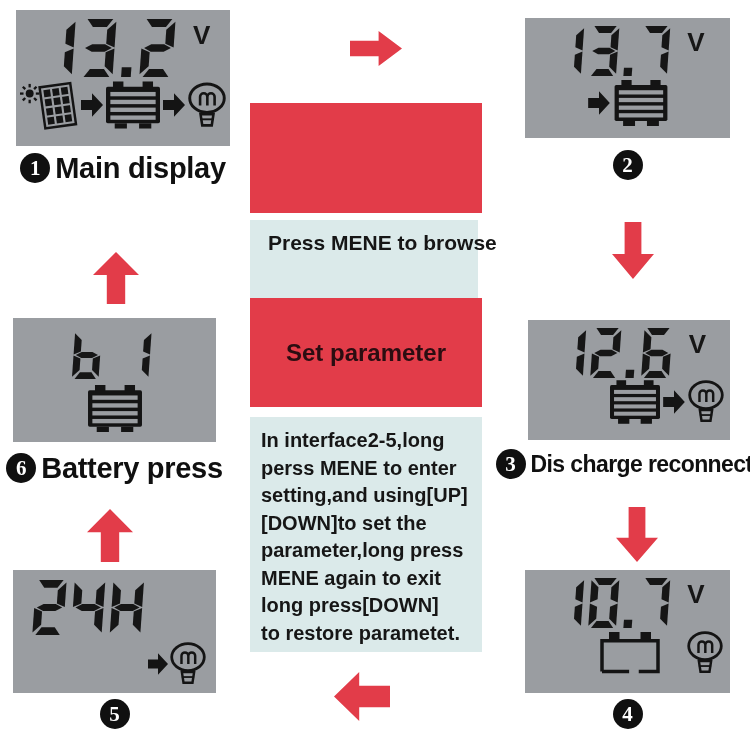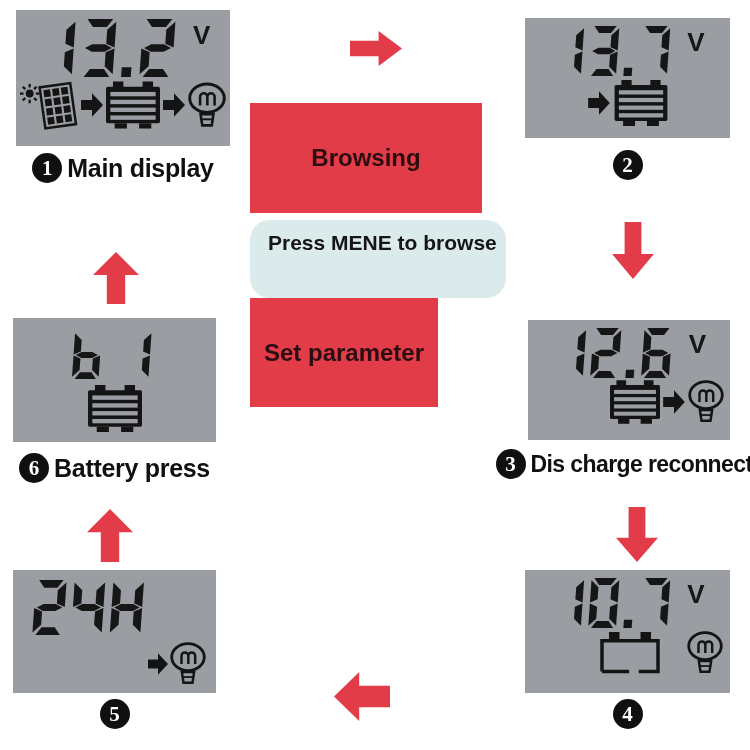--- a/index.html
+++ b/index.html
@@ -13,21 +13,21 @@
   .lcd-top{display:flex;justify-content:center;align-items:flex-start;}
   .lcd-digits{display:flex;}
   .lcd-unit{font-weight:bold;color:#161616;font-size:26px;line-height:1;margin-left:8px;margin-top:3px;}
   .icon-row{display:flex;align-items:center;}
   .h58{height:58px;} .h55{height:55px;} .h50{height:50px;} .h48{height:48px;}
   
   .label-row{
     position:absolute;display:flex;align-items:center;justify-content:center;gap:5px;
     font-weight:bold;color:#101010;white-space:nowrap;
   }
-  .label-text{font-size:25px;letter-spacing:-0.3px;}
+  .label-text{font-size:29px;letter-spacing:-0.3px;}
   .label-row.tight .label-text{font-size:23px;letter-spacing:-0.6px;}
   .num-circle{
     width:30px;height:30px;border-radius:50%;background:#101010;color:#ffffff;
     display:flex;align-items:center;justify-content:center;flex:0 0 auto;
     font-family:"Liberation Serif", serif;font-weight:bold;font-size:21px;line-height:1;
   }
   
   .arr{position:absolute;background:#e23c49;}
   .arr.right{clip-path:polygon(0 28%,55% 28%,55% 0,100% 50%,55% 100%,55% 72%,0 72%);}
   .arr.left{clip-path:polygon(100% 28%,45% 28%,45% 0,0 50%,45% 100%,45% 72%,100% 72%);}
@@ -202,31 +202,40 @@
       </svg>
     </div>
   </div>
   <div class="label-row" style="left:13px;top:696px;width:203px;height:36px;">
     <span class="num-circle">5</span>
   </div>
 
   <div class="arr right" style="left:350px;top:31px;width:52px;height:35px;"></div>
 
   <div class="red-box" style="left:250px;top:103px;width:232px;height:110px;gap:17px;">
-    <div class="box-line">Browsing</div>
-  </div>
-
-  <div class="blue-box" style="left:250px;top:220px;width:256px;height:78px;padding:5px 4px 0 10px;border-radius:20px;">
+  </div>
+
+  <div class="blue-box" style="left:250px;top:220px;width:228px;height:78px;padding:5px 4px 0 10px;">
     <div class="hint-line" style="padding-left:8px;">Press MENE to browse</div>
   </div>
 
-  <div class="red-box" style="left:250px;top:298px;width:188px;height:109px;">
+  <div class="red-box" style="left:250px;top:298px;width:232px;height:109px;">
     <div class="box-line">Set parameter</div>
   </div>
 
+  <div class="blue-box" style="left:250px;top:417px;width:232px;height:235px;padding:10px 0 0 11px;">
+    <div class="instr-line">In interface2-5,long</div>
+    <div class="instr-line">perss MENE to enter</div>
+    <div class="instr-line">setting,and using[UP]</div>
+    <div class="instr-line">[DOWN]to set the</div>
+    <div class="instr-line">parameter,long press</div>
+    <div class="instr-line">MENE again to exit</div>
+    <div class="instr-line">long press[DOWN]</div>
+    <div class="instr-line">to restore parametet.</div>
+  </div>
 
   <div class="arr left" style="left:334px;top:672px;width:56px;height:49px;"></div>
 
   <div class="lcd-panel" style="left:525px;top:18px;width:205px;height:120px;">
     <div class="lcd-top" style="margin-top:8px;">
       <div class="lcd-digits h50">
           <svg viewBox="0 0 139 54" style="height:100%;width:auto" preserveAspectRatio="xMidYMid meet">
             <g fill="#161616" transform="translate(3,0) skewX(-4)">
               <polygon points="34,2.5 34,26.5 26,23 26,10"></polygon>
               <polygon points="34,27.5 34,51.5 26,44 26,31"></polygon>

